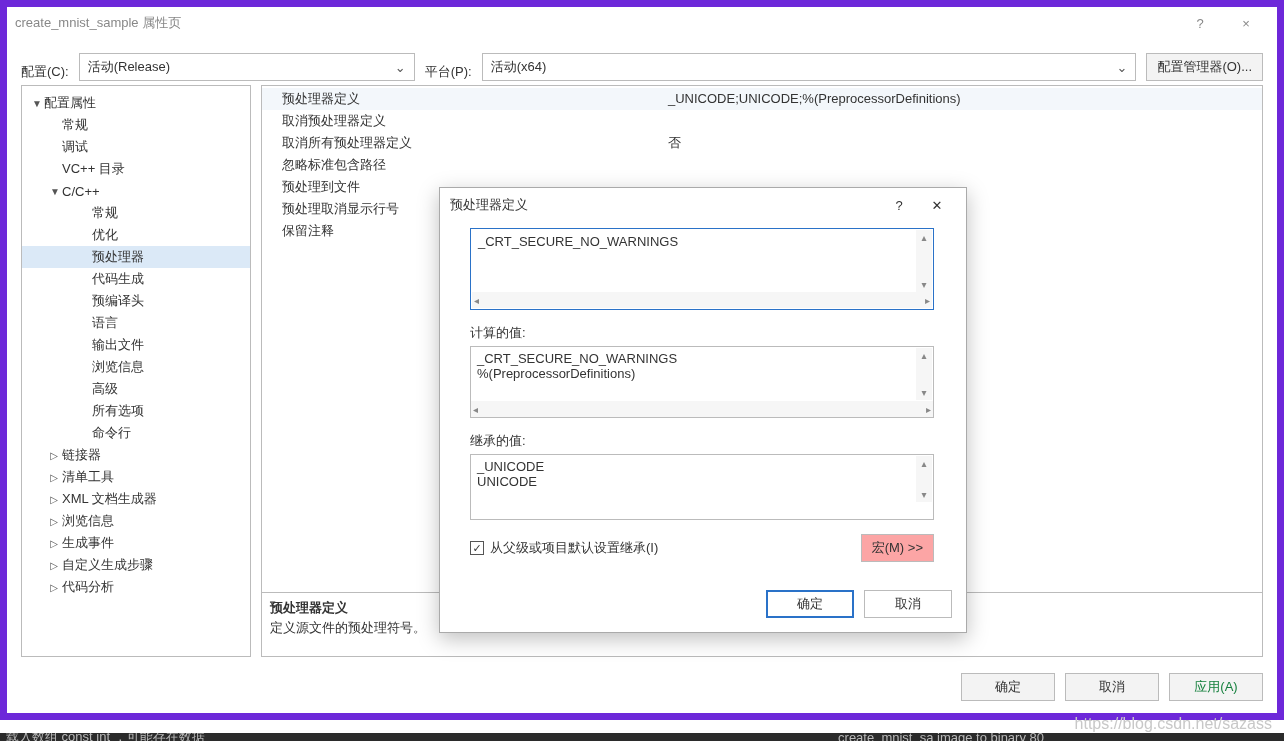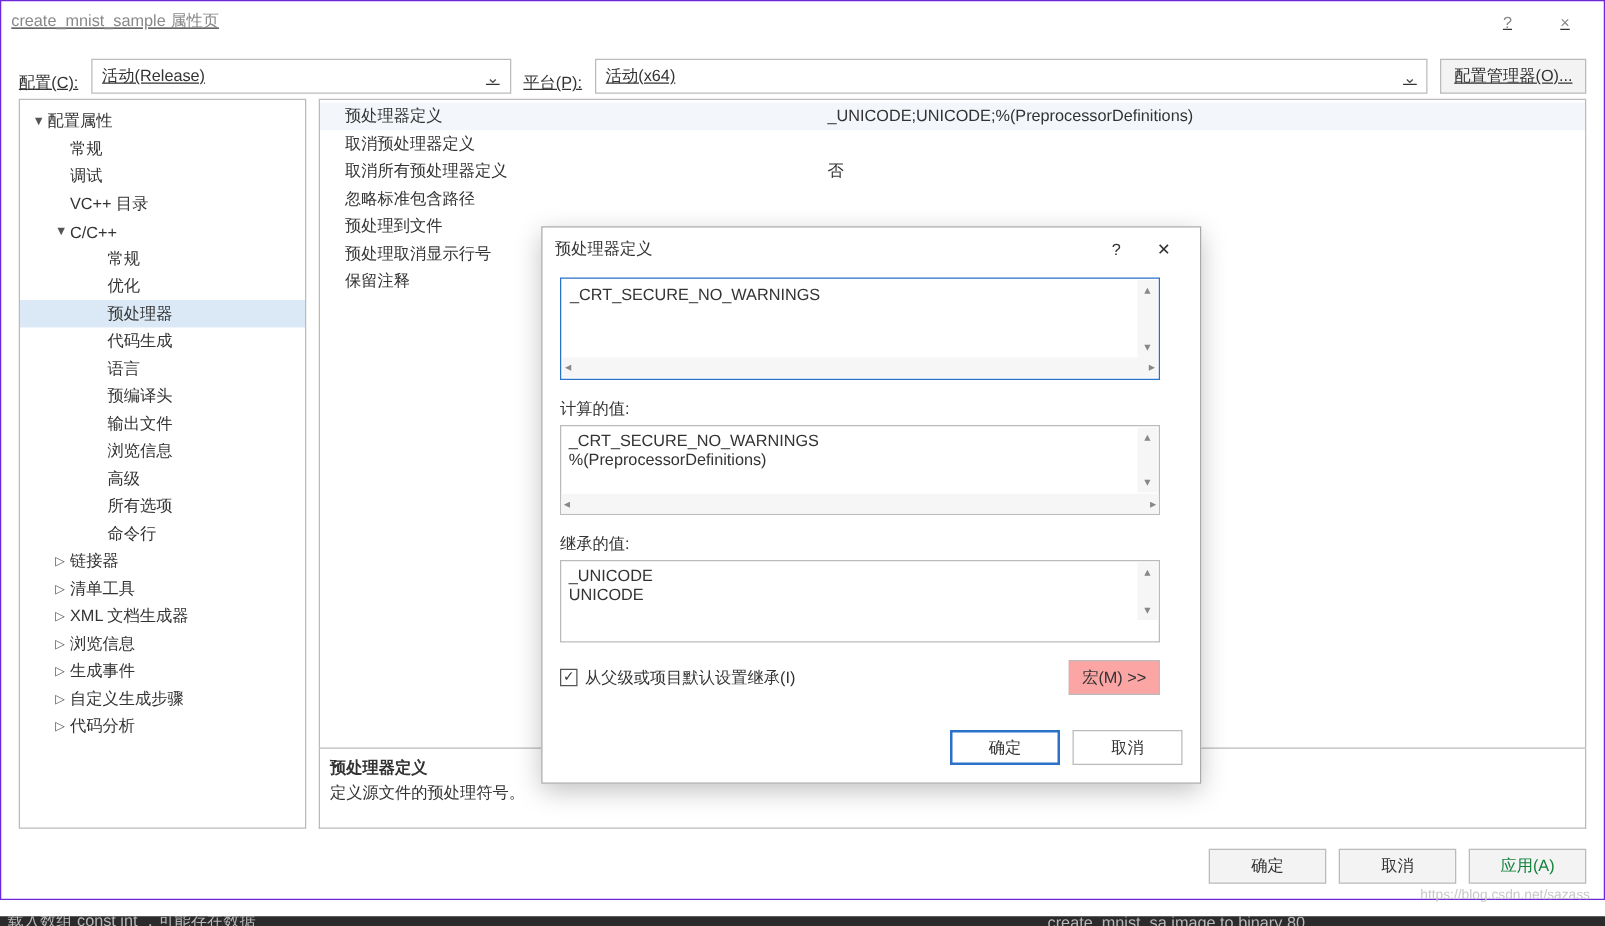--- a/index.html
+++ b/index.html
@@ -1,17 +1,17 @@
 <!DOCTYPE html>
 <html><head>
 <meta charset="utf-8">
 <style>
 * { box-sizing: border-box; font-family: "Microsoft YaHei", "Segoe UI", sans-serif; font-size: 13px; }
 body { margin: 0; background: #fff; width: 1284px; height: 741px; position: relative; color: #333; }
-.window { position: relative; width: 100%; height: 720px; border: 1px solid #6d28d9; background: #fff; text-decoration: underline; }
+.window { position: relative; width: 100%; height: 720px; border: 7px solid #6d28d9; background: #fff; }
 .titlebar { height: 32px; display: flex; align-items: center; padding: 0 8px; color: #888; font-size: 13px; }
 .titlebar-spacer { flex: 1; }
 .tb-btn { width: 46px; height: 30px; display: flex; align-items: center; justify-content: center; color: #888; }
 .toolbar-row { height: 42px; display: flex; align-items: flex-end; gap: 10px; padding: 8px 14px 0 14px; }
 .label { white-space: nowrap; }
 .select { display: flex; align-items: center; justify-content: space-between; border: 1px solid #bbb; height: 28px; padding: 0 8px; background: #fff; }
 .select .chev { color: #555; }
 .select-config { width: 336px; margin-top: 48px; }
 .select-plat { flex: 1; }
 .btn { height: 28px; padding: 0 10px; border: 1px solid #bbb; background: #f3f3f3; display: inline-flex; align-items: center; justify-content: center; cursor: pointer; }
@@ -32,36 +32,36 @@
 .desc-title { font-weight: 600; margin-bottom: 2px; }
 .bottom-btns { position: absolute; right: 14px; bottom: 12px; display: flex; gap: 10px; }
 .bottom-btns .btn { width: 94px; justify-content: center; }
 .bottom-btns .btn.disabled { color: #15803d; }
 
 
 .modal { position: absolute; top: 180px; left: 432px; width: 528px; border: 1px solid #aaa; background: #fff; box-shadow: 0 6px 20px rgba(0,0,0,.25); }
 .m-title { height: 34px; display: flex; align-items: center; padding: 0 10px; }
 .m-title .spacer { flex: 1; }
 .m-title .mbtn { width: 38px; height: 30px; display: flex; align-items: center; justify-content: center; color: #333; }
-.m-body { padding: 6px 32px 14px 14px; }
+.m-body { padding: 6px 32px 14px 14px; margin-left: 16px; }
 .edit-wrap { border: 1px solid #2a72c8; padding: 1px; margin-bottom: 14px; }
 .edit-text { height: 62px; padding: 4px 6px; }
 .scroll-x { height: 16px; position: relative; background: #f6f6f6; display: flex; align-items: center; justify-content: space-between; padding: 0 2px; }
 .scroll-arrow { color: #888; font-size: 10px; }
 .scroll-y { position: absolute; right: 1px; top: 1px; bottom: 17px; width: 16px; background: #f6f6f6; display: flex; flex-direction: column; align-items: center; justify-content: space-between; padding: 2px 0; }
 .section-label { margin: 4px 0 4px 0; }
 .box { border: 1px solid #bbb; position: relative; margin-bottom: 14px; }
 .box .content { padding: 4px 6px; min-height: 54px; }
 .inherit-row { display: flex; align-items: center; justify-content: space-between; margin-top: 4px; }
 .check { display: flex; align-items: center; gap: 6px; }
 .check .sq { width: 14px; height: 14px; border: 1px solid #555; display: inline-flex; align-items: center; justify-content: center; font-size: 11px; line-height: 1; }
 .m-btn-row { display: flex; justify-content: flex-end; gap: 10px; padding: 14px; }
 .m-btn-row .btn { width: 88px; justify-content: center; background: #fff; }
 .m-btn-row .btn.primary { border: 2px solid #2a72c8; }
-.watermark { position: absolute; right: 12px; bottom: 19px; font-size: 11px; color: #c8c8c8; }
+.watermark { position: absolute; right: 12px; bottom: 8px; font-size: 16px; color: #c8c8c8; }
 .bg-strip { position: absolute; left: 0; right: 0; bottom: 0; height: 8px; background: #2b2b2b; overflow: hidden; color: #b9b9b9; font-size: 10px; padding-left: 6px; display:flex; align-items:center; }
 </style>
 </head>
 <body>
 
 <div class="window">
   <div class="titlebar">
     <span>create_mnist_sample 属性页</span>
     <div class="titlebar-spacer"></div>
     <div class="tb-btn">?</div>
@@ -115,25 +115,25 @@
         <div class="tree-item d2 sel">
           <span class="tri">&nbsp;</span>
           <span>预处理器</span>
         </div>
         <div class="tree-item d2">
           <span class="tri">&nbsp;</span>
           <span>代码生成</span>
         </div>
         <div class="tree-item d2">
           <span class="tri">&nbsp;</span>
+          <span>预编译头</span>
+        </div>
+        <div class="tree-item d2">
+          <span class="tri">&nbsp;</span>
           <span>语言</span>
-        </div>
-        <div class="tree-item d2">
-          <span class="tri">&nbsp;</span>
-          <span>预编译头</span>
         </div>
         <div class="tree-item d2">
           <span class="tri">&nbsp;</span>
           <span>输出文件</span>
         </div>
         <div class="tree-item d2">
           <span class="tri">&nbsp;</span>
           <span>浏览信息</span>
         </div>
         <div class="tree-item d2">

